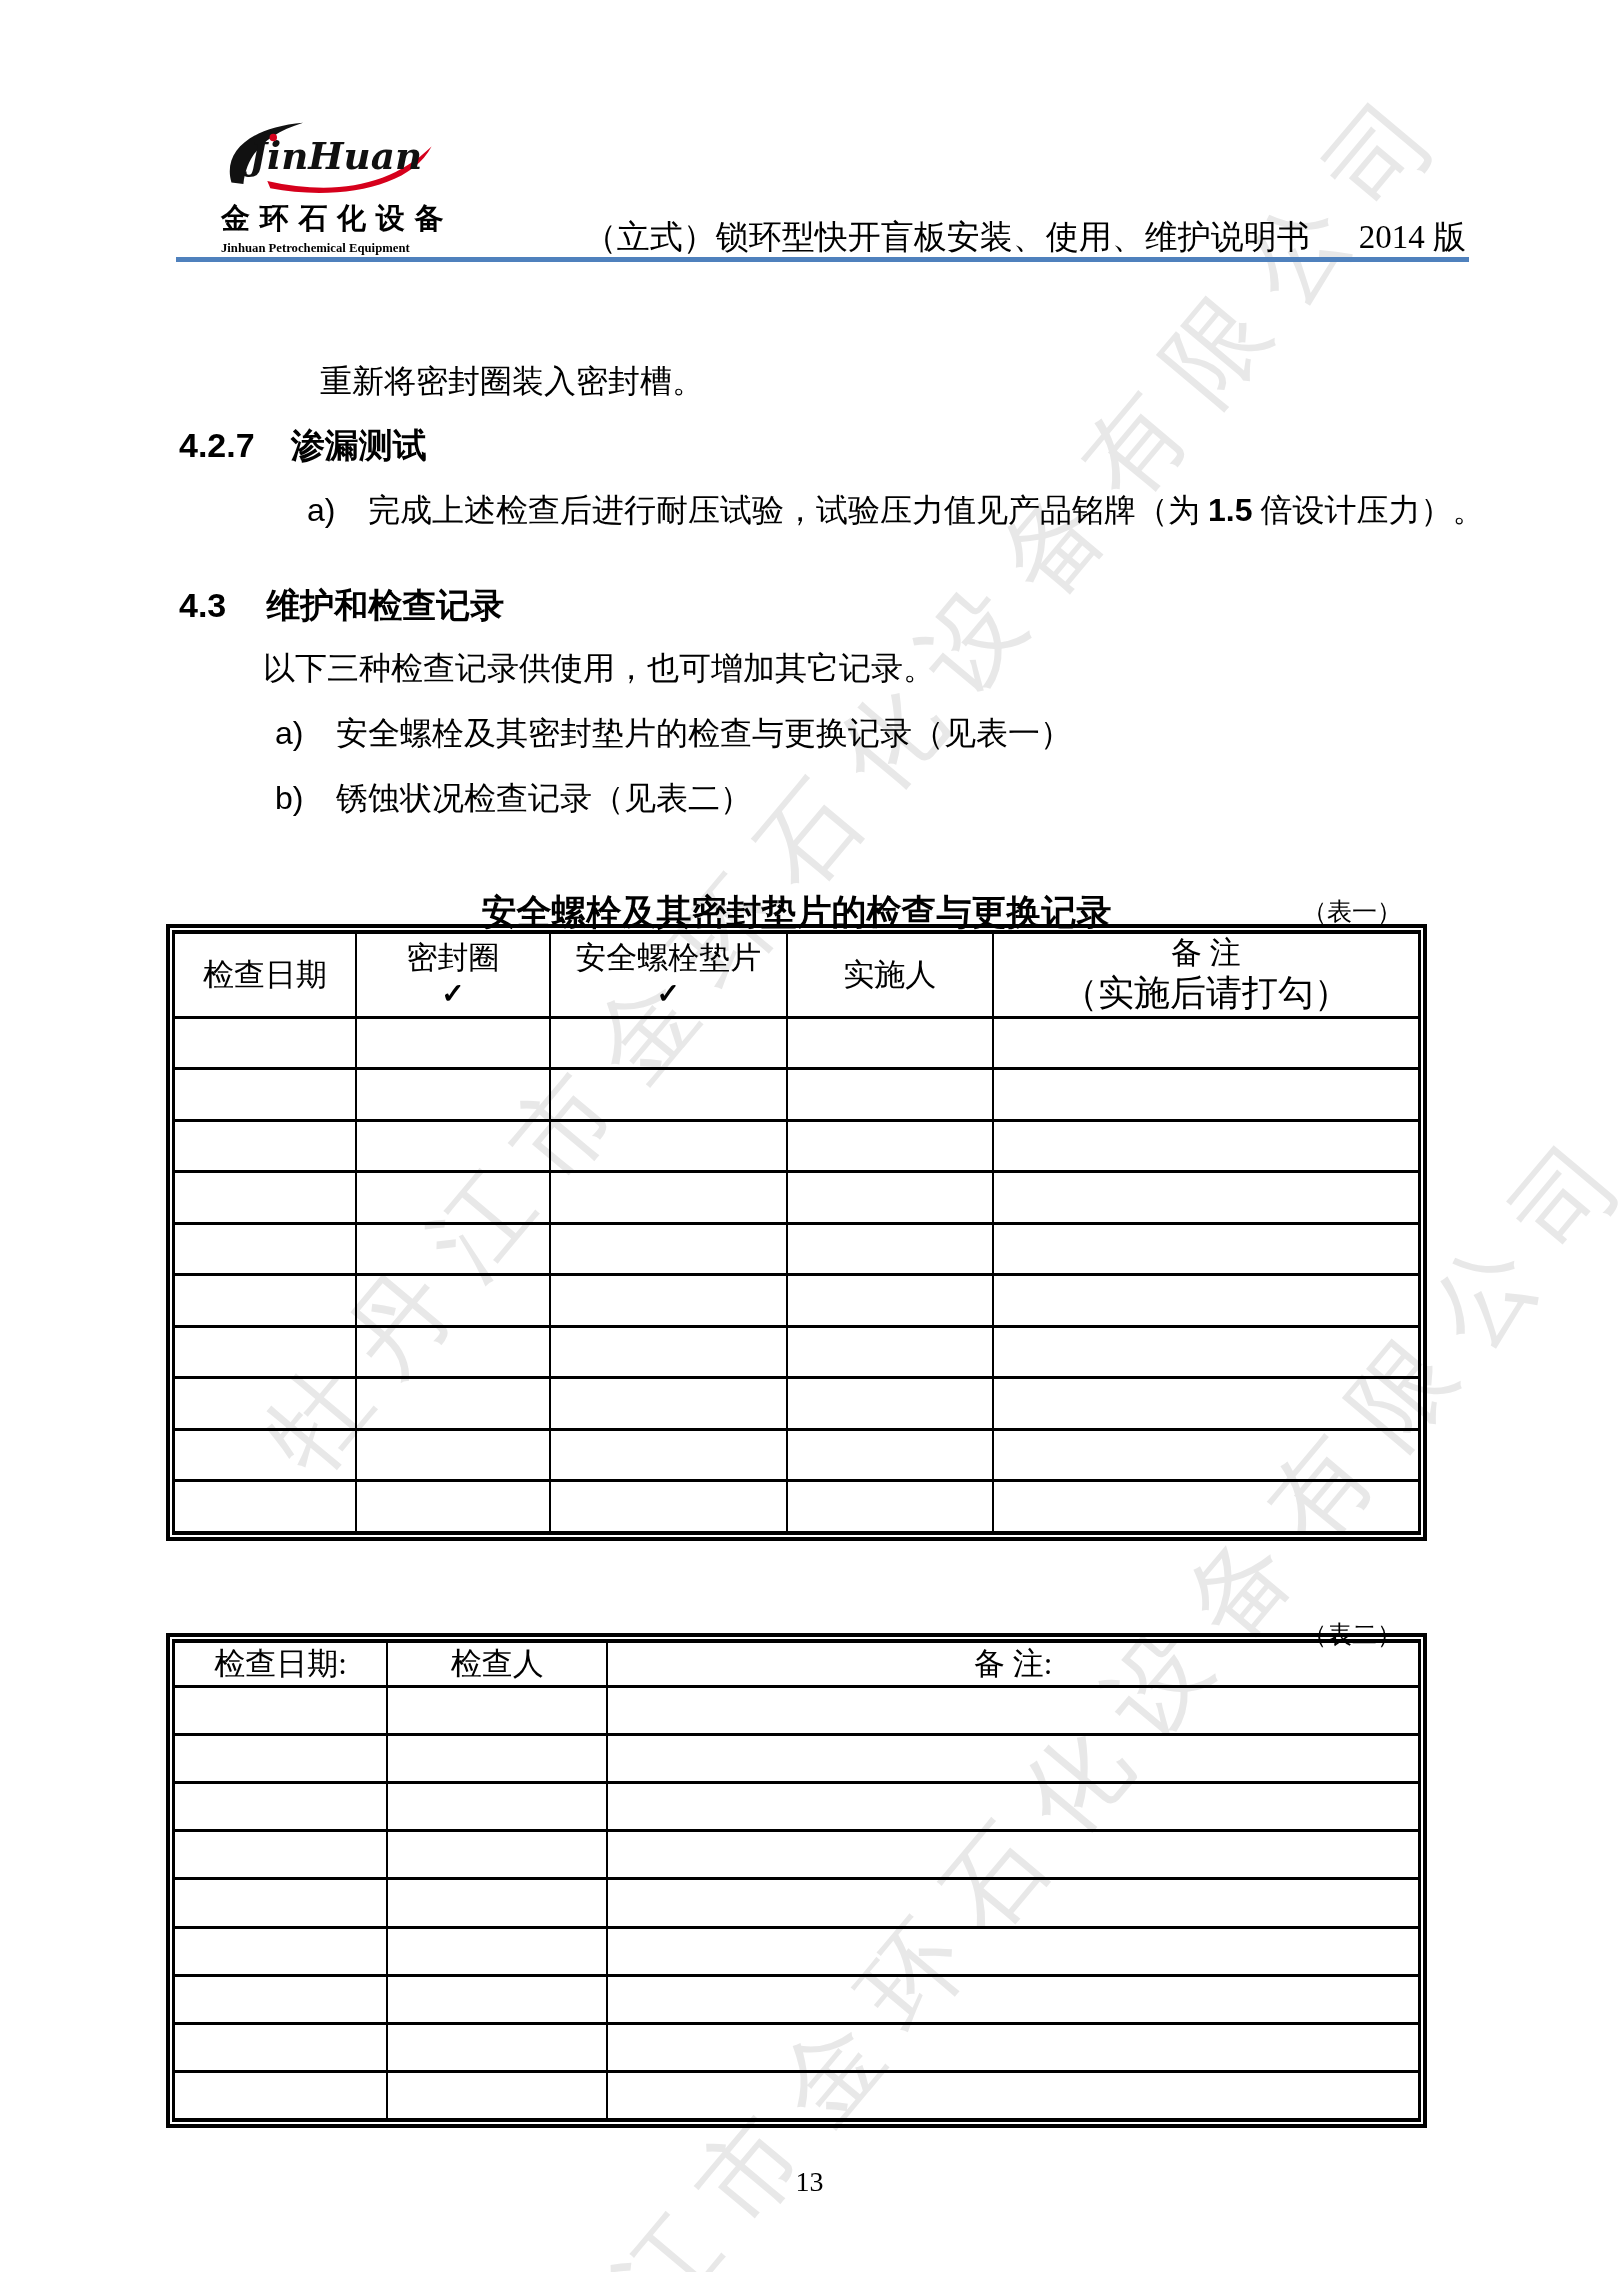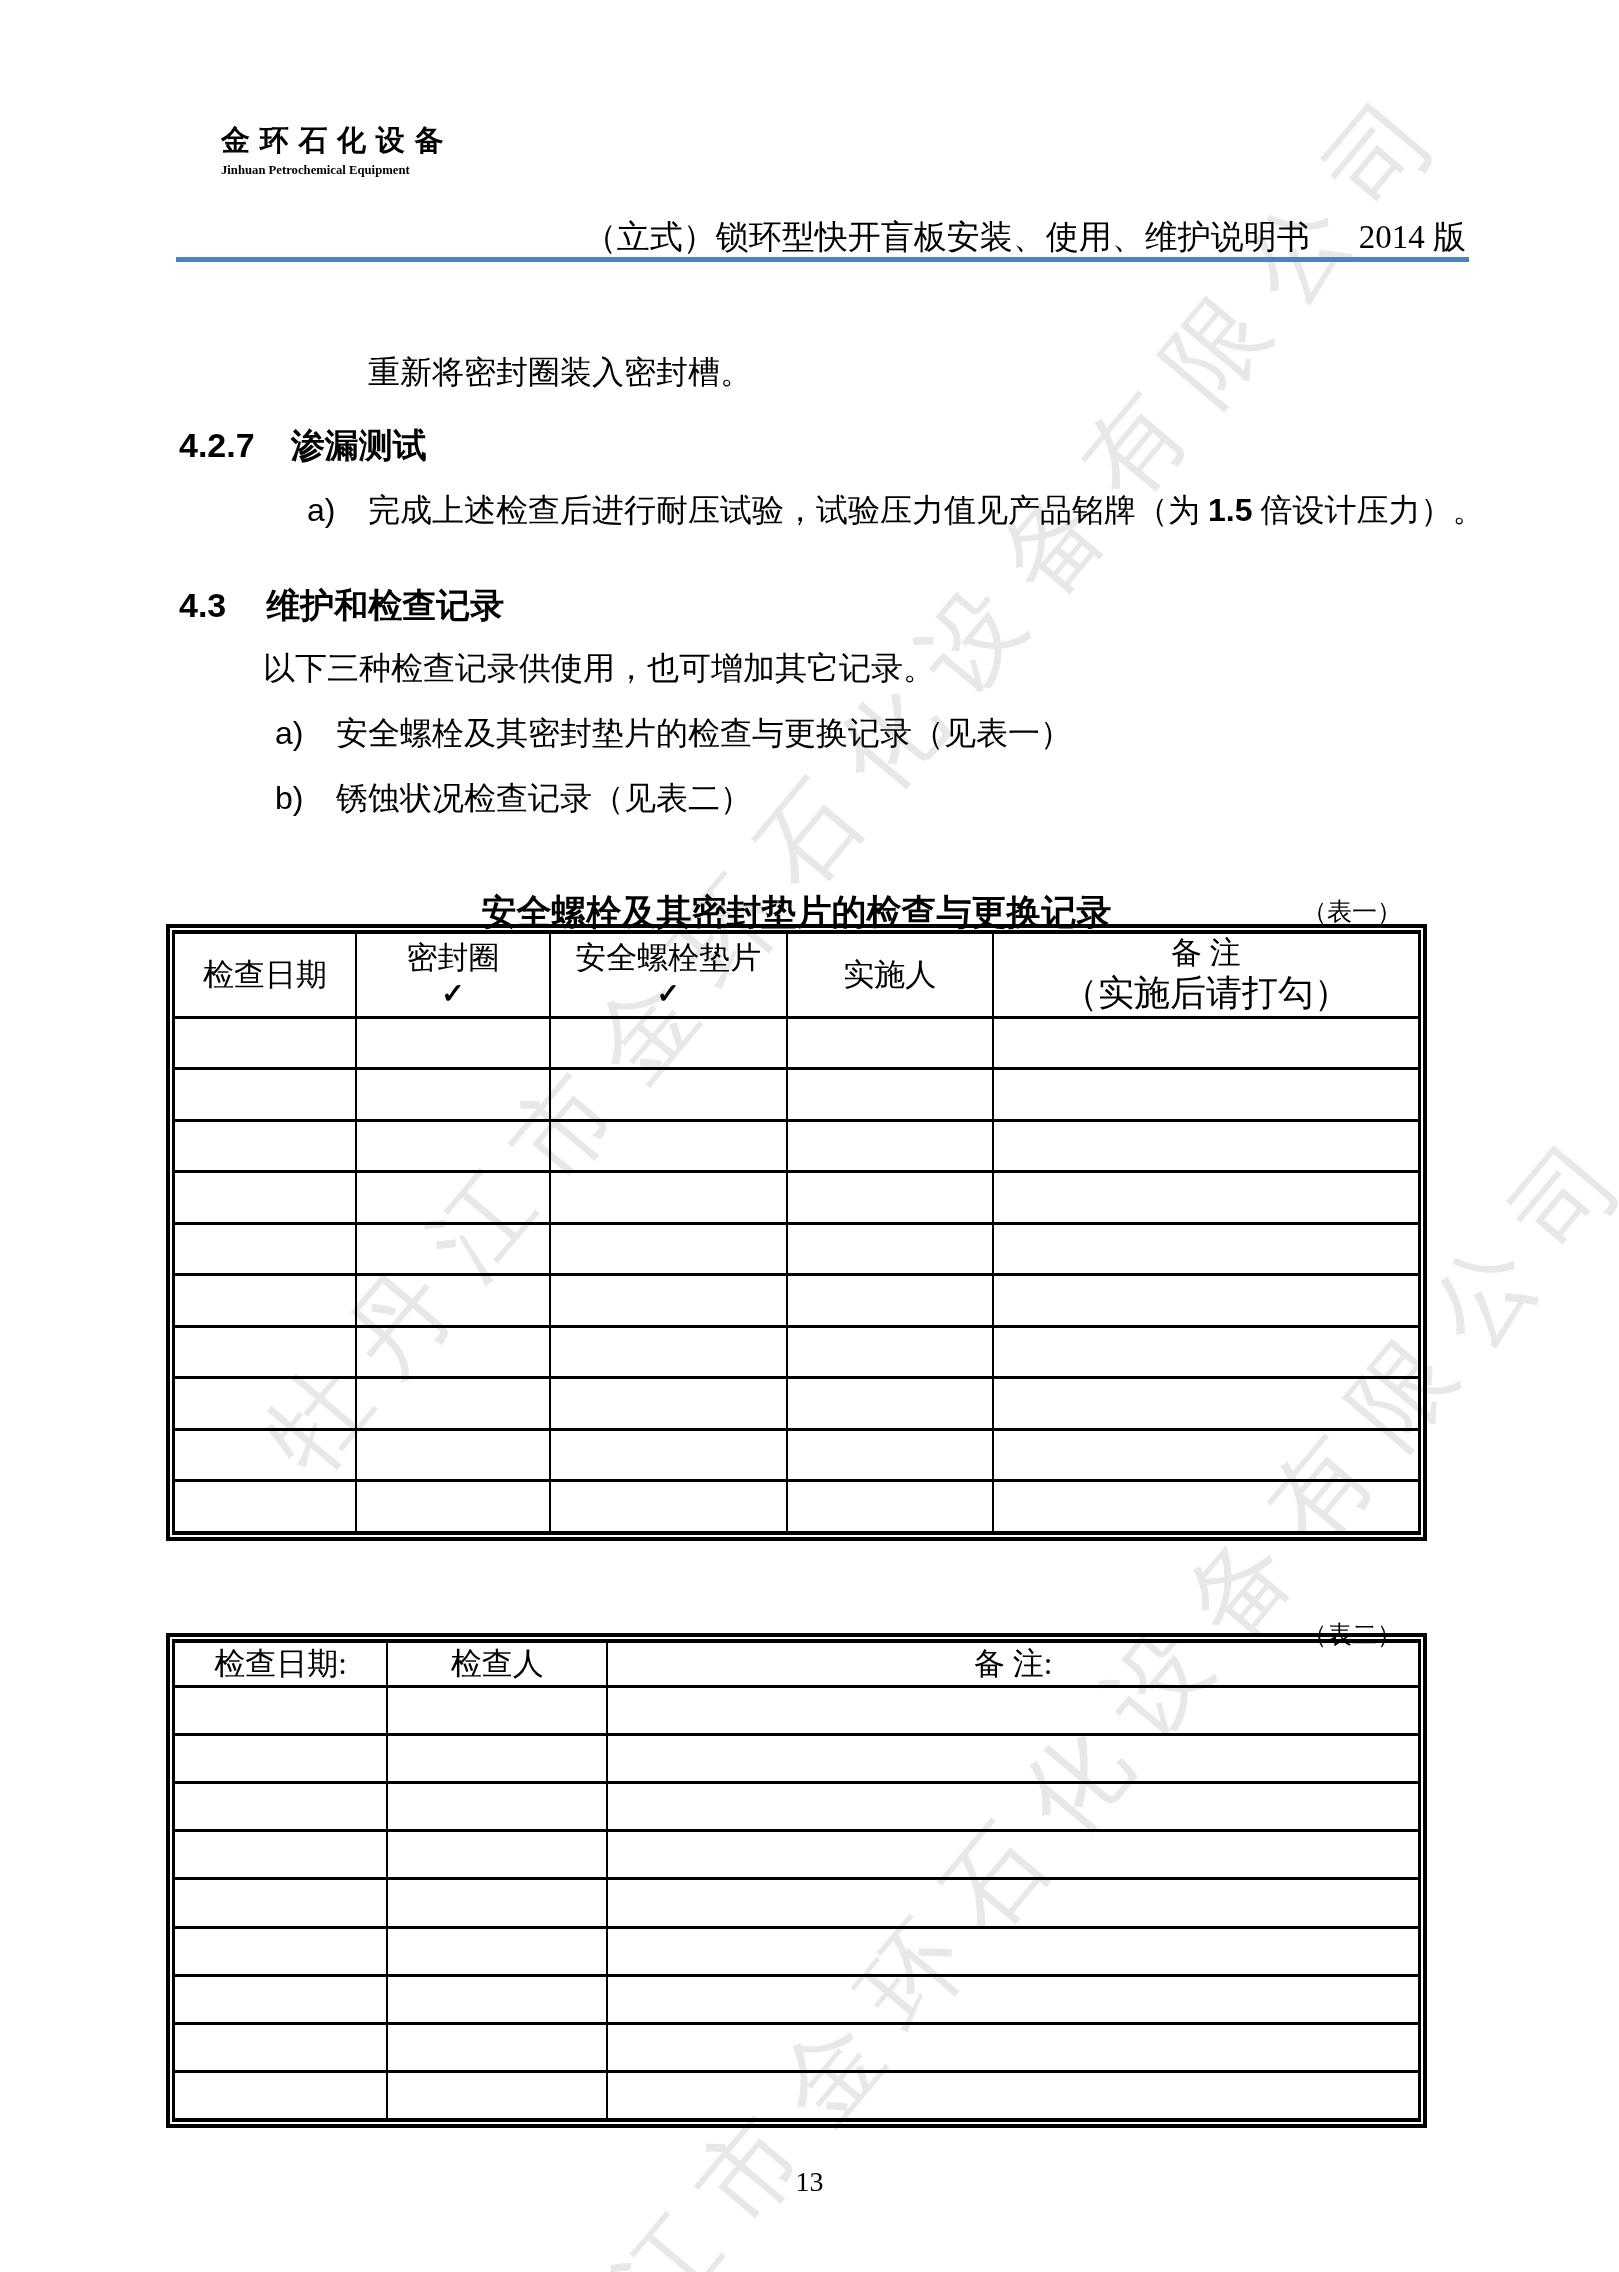--- a/index.html
+++ b/index.html
@@ -99,30 +99,38 @@
 </style>
 </head>
 <body>
 
 <div class="page">
 
   <div class="wm wm1">牡丹江市金环石化设备有限公司</div>
   <div class="wm wm2">牡丹江市金环石化设备有限公司</div>
 
   <div class="logo">
+    <div class="logo-script">
+      <svg width="224" height="78" viewBox="0 0 300 104">
+        <path d="M14,86 C2,46 38,12 110,6 C58,22 34,50 30,88 Z" fill="#111111"></path>
+        <path d="M62,84 C150,104 226,92 282,38 C252,96 150,110 66,94 Z" fill="#d6001c"></path>
+        <text x="38" y="68" font-family="DejaVu Serif, Liberation Serif, serif" font-style="italic" font-weight="bold" font-size="50" fill="#111111">JinHuan</text>
+        <circle cx="70" cy="26" r="5" fill="#d6001c"></circle>
+      </svg>
+    </div>
     <div class="logo-cn">金环石化设备</div>
     <div class="logo-en">Jinhuan Petrochemical Equipment</div>
   </div>
 
   <div class="doc-title-line">
     <span>（立式）锁环型快开盲板安装、使用、维护说明书</span><span class="edition">2014 版</span>
   </div>
   <div class="blue-rule" style="background: rgb(79, 129, 189);"></div>
 
-  <div class="bodytext" style="left:320px;top:351px;margin-left:48px;">重新将密封圈装入密封槽。</div>
+  <div class="bodytext" style="left:320px;top:360px;">重新将密封圈装入密封槽。</div>
 
   <div class="heading" style="left:179px;top:423px;">
     <span class="h-num">4.2.7</span><span>渗漏测试</span>
   </div>
 
   <div class="list-line" style="left:262px;top:489px;margin-left:45px;">
     <span class="marker">a)</span><span><span>完成上述检查后进行耐压试验，试验压力值见产品铭牌（为 </span><span class="num-bold">1.5</span><span> 倍设计压力）。</span></span>
   </div>
 
   <div class="heading" style="left:179px;top:583px;">

